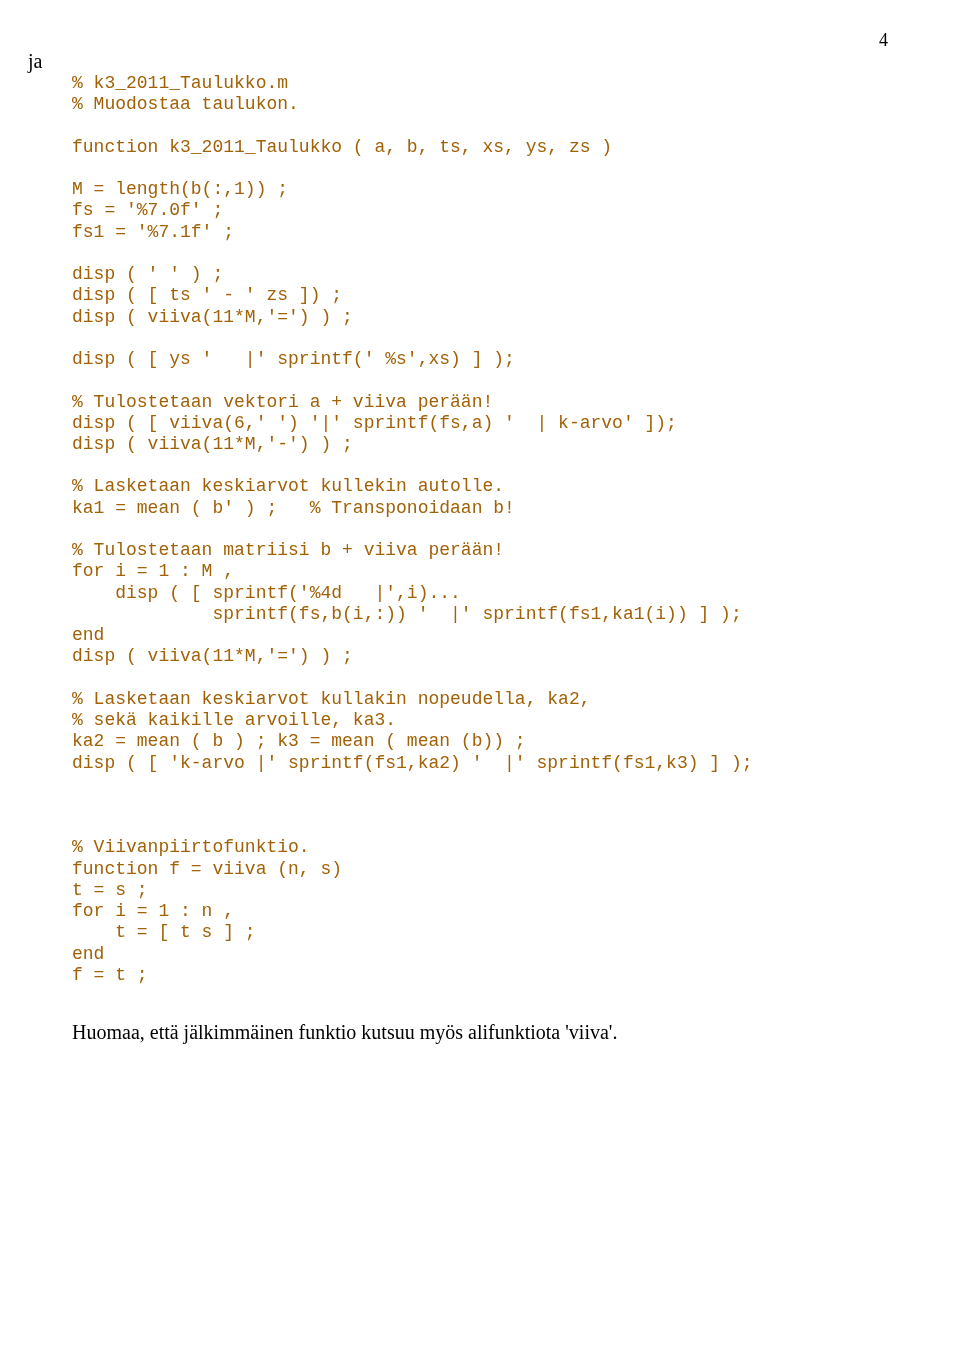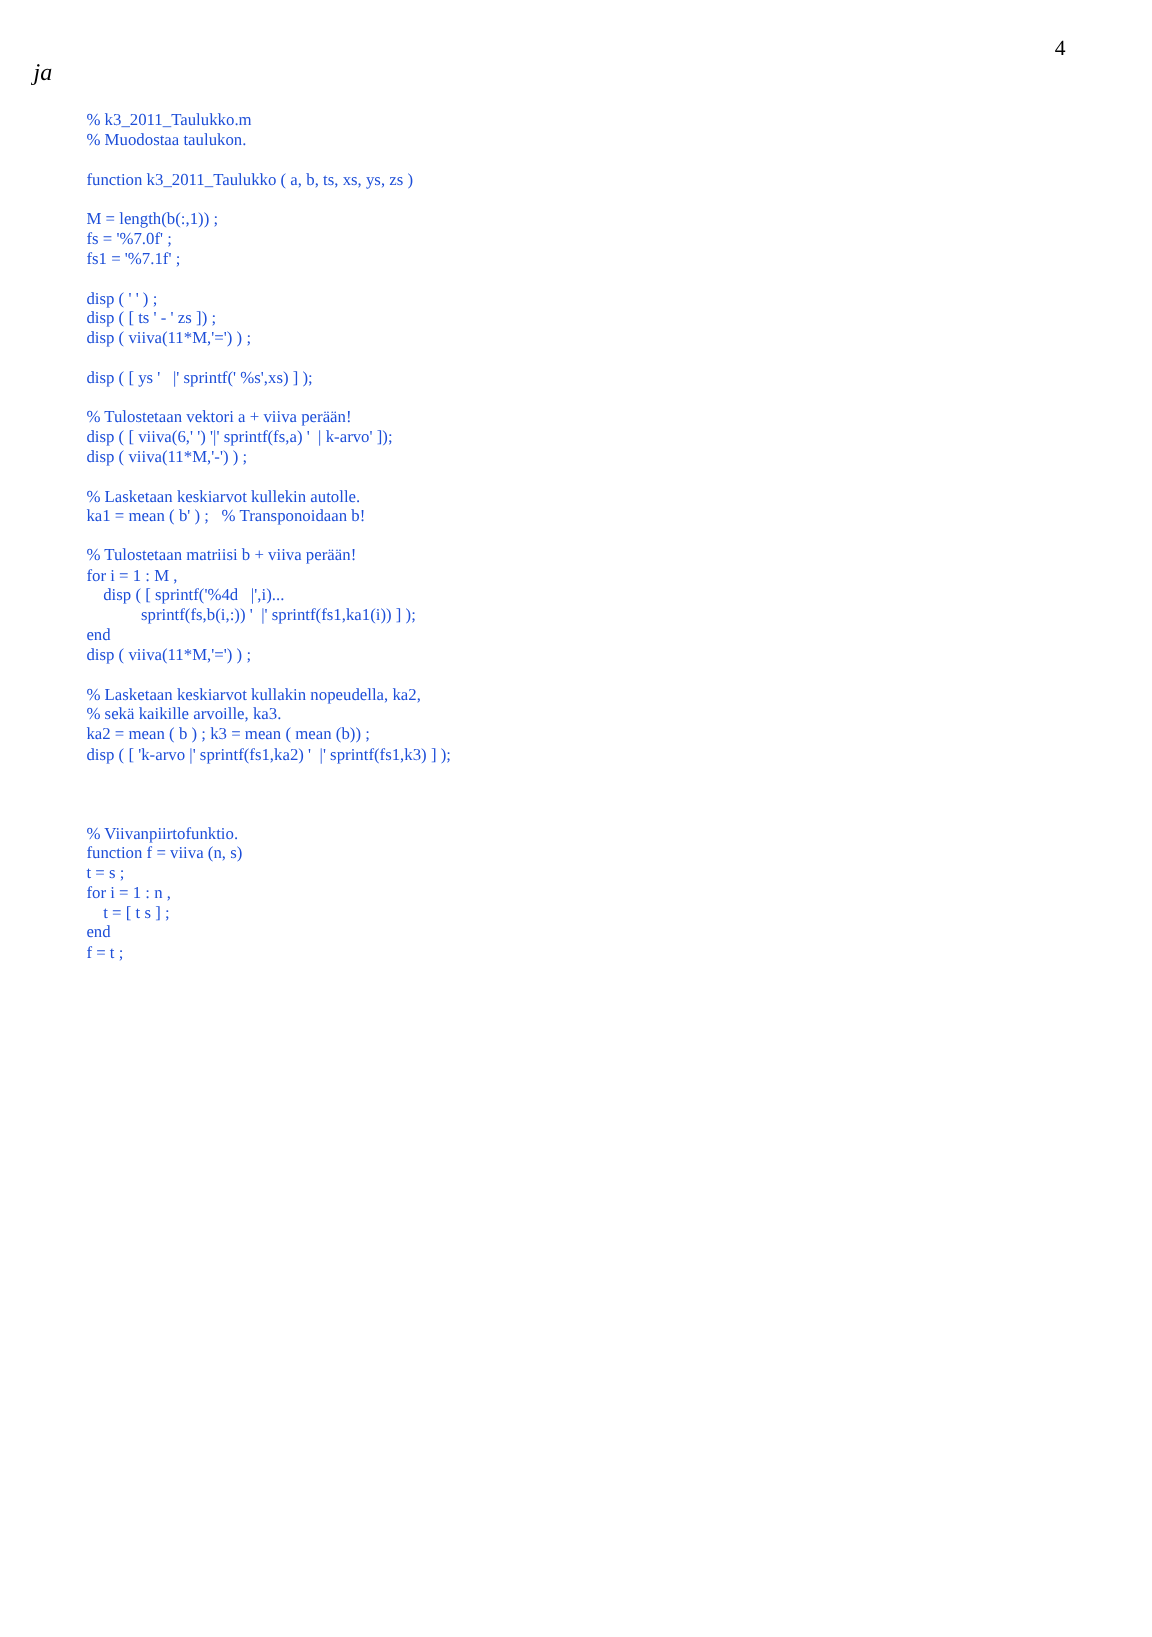--- a/index.html
+++ b/index.html
@@ -17,31 +17,30 @@
   }
   .page-number {
     position: absolute;
     top: 30px;
     right: 72px;
     font-size: 18px;
   }
   .marker {
     font-size: 20px;
     margin-left: -44px;
-    margin-bottom: 20px;
-    font-style: italic;
+    margin-bottom: 0;
   }
   pre.code {
-    font-family: Liberation Serif, serif;
-    font-size: 14px;
+    font-family: Liberation Mono, monospace;
+    font-size: 18px;
     line-height: 1.18;
     white-space: pre;
     margin: 0 0 26px 0;
     letter-spacing: 0;
-    color: #1d4ed8;
+    color: #a16207;
     font-weight: 500;
   }
   p.body-text {
     font-size: 20px;
     line-height: 2.0;
     margin: 0 0 14px 0;
   }
 </style>
 </head>
 <body>
@@ -88,14 +87,15 @@
 
 
 % Viivanpiirtofunktio.
 function f = viiva (n, s)
 t = s ;
 for i = 1 : n ,
     t = [ t s ] ;
 end
 f = t ;</pre>
 
+  <p class="body-text">Huomaa, että jälkimmäinen funktio kutsuu myös alifunktiota 'viiva'.</p>
 
 </div>
 
 </body></html>

